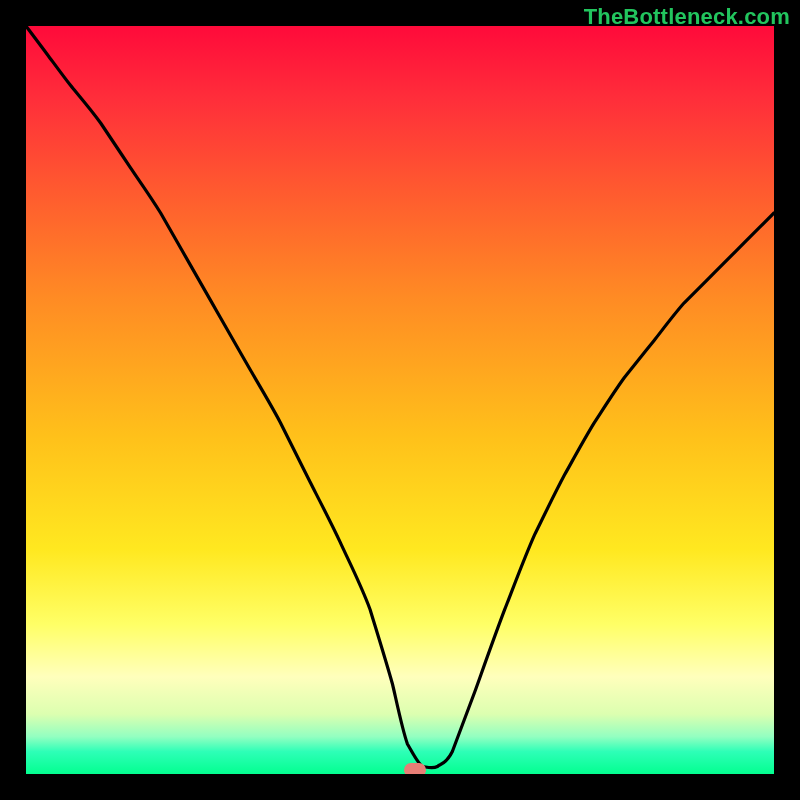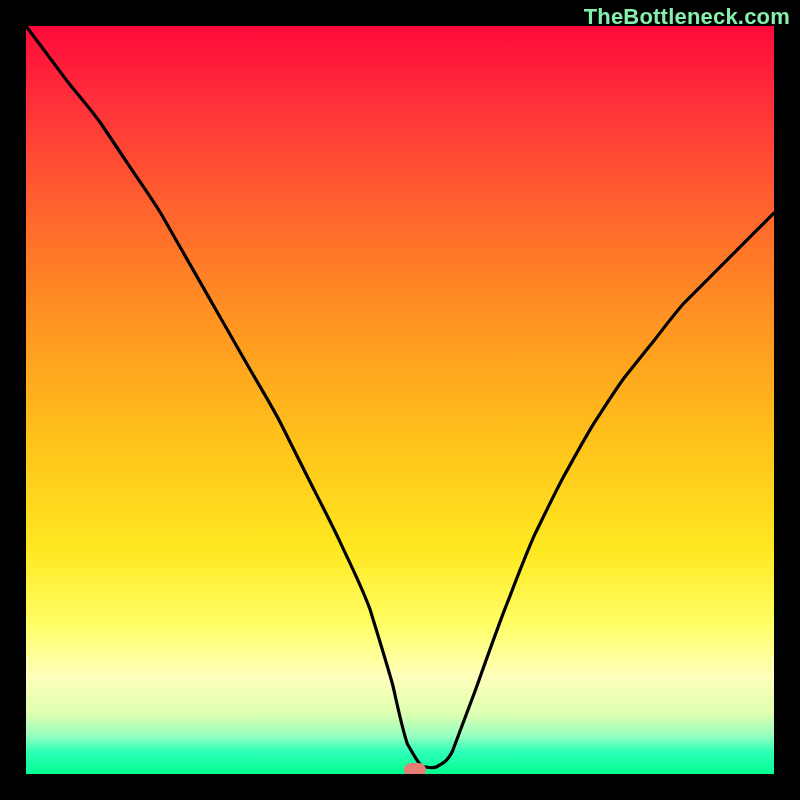--- a/index.html
+++ b/index.html
@@ -60,21 +60,21 @@
     background: #e77e76;
     border-radius: 10px;
   }
   .watermark {
     position: absolute;
     right: 10px;
     top: 4px;
     font-family: Arial, Helvetica, sans-serif;
     font-size: 22px;
     font-weight: 600;
-    color: #86efac;
+    color: #22c55e;
     letter-spacing: 0.2px;
     user-select: none;
   }
 </style>
 </head>
 <body>
 
 <div class="frame">
 
   <div class="plot">

